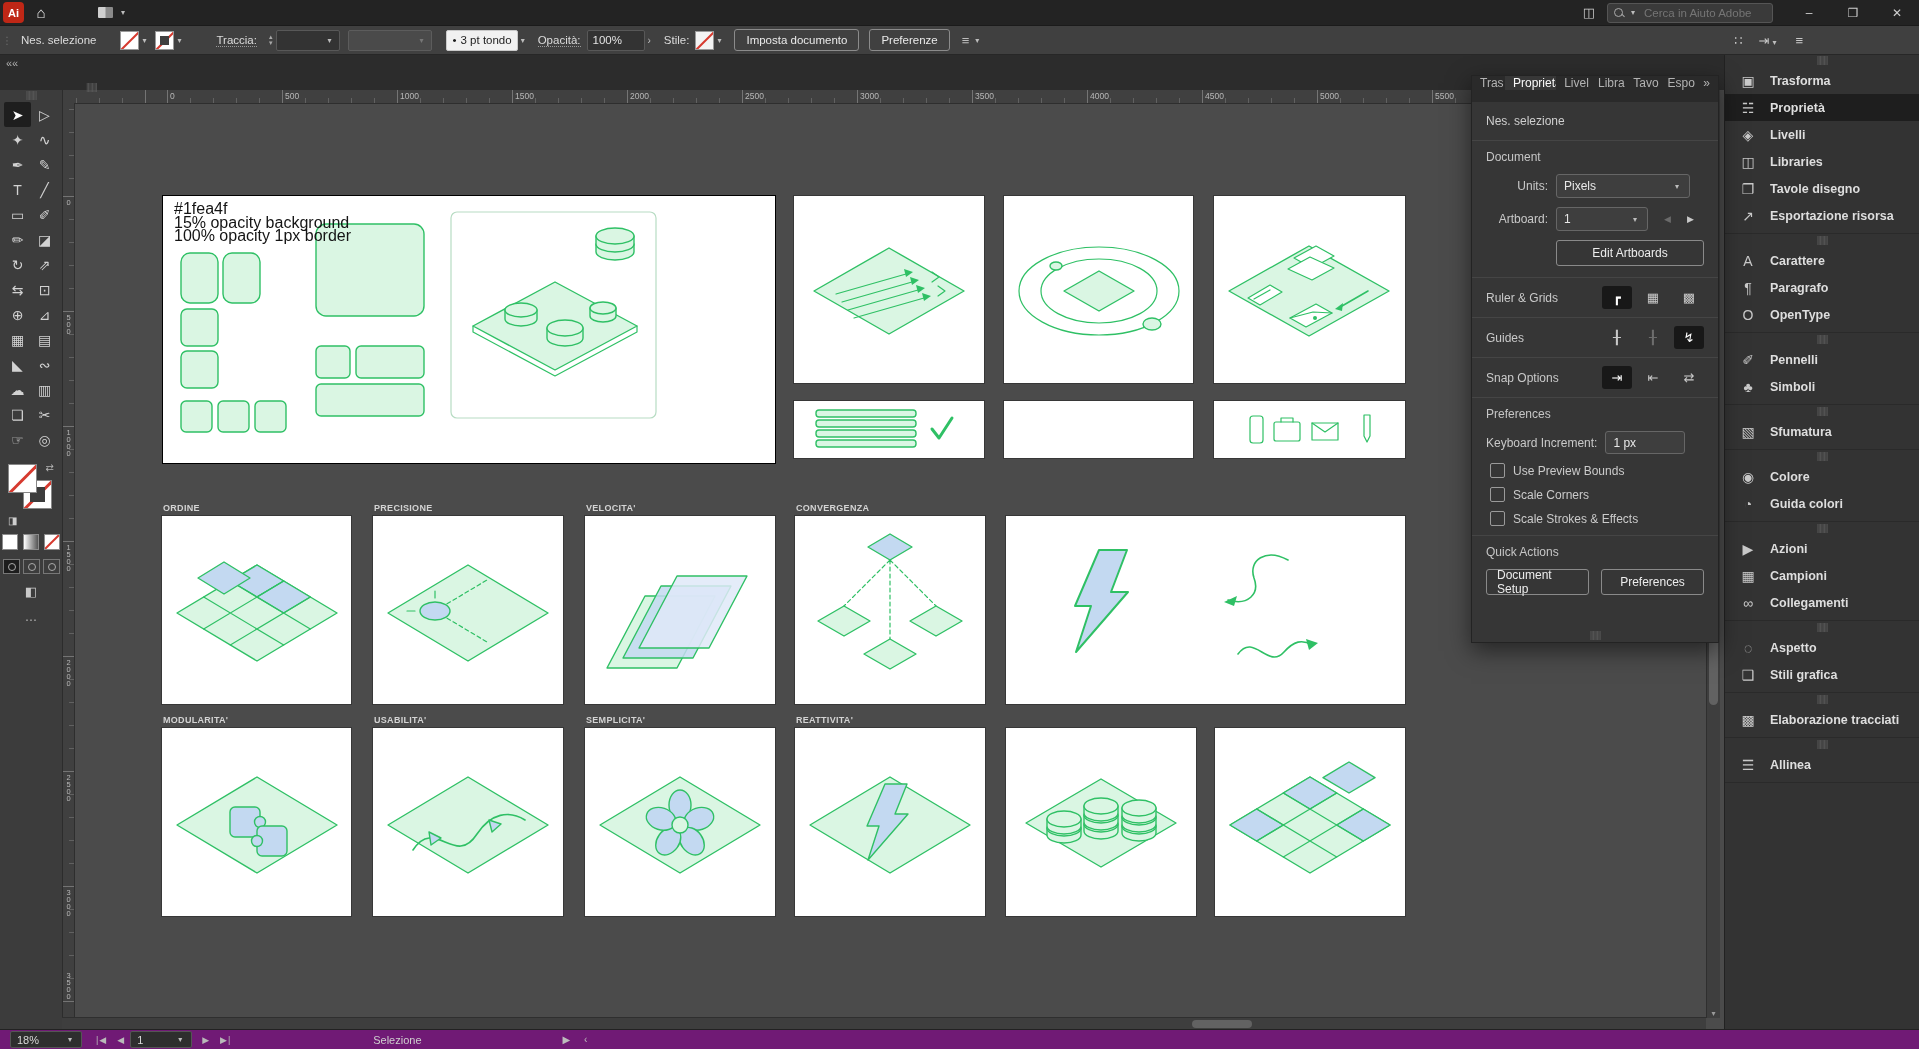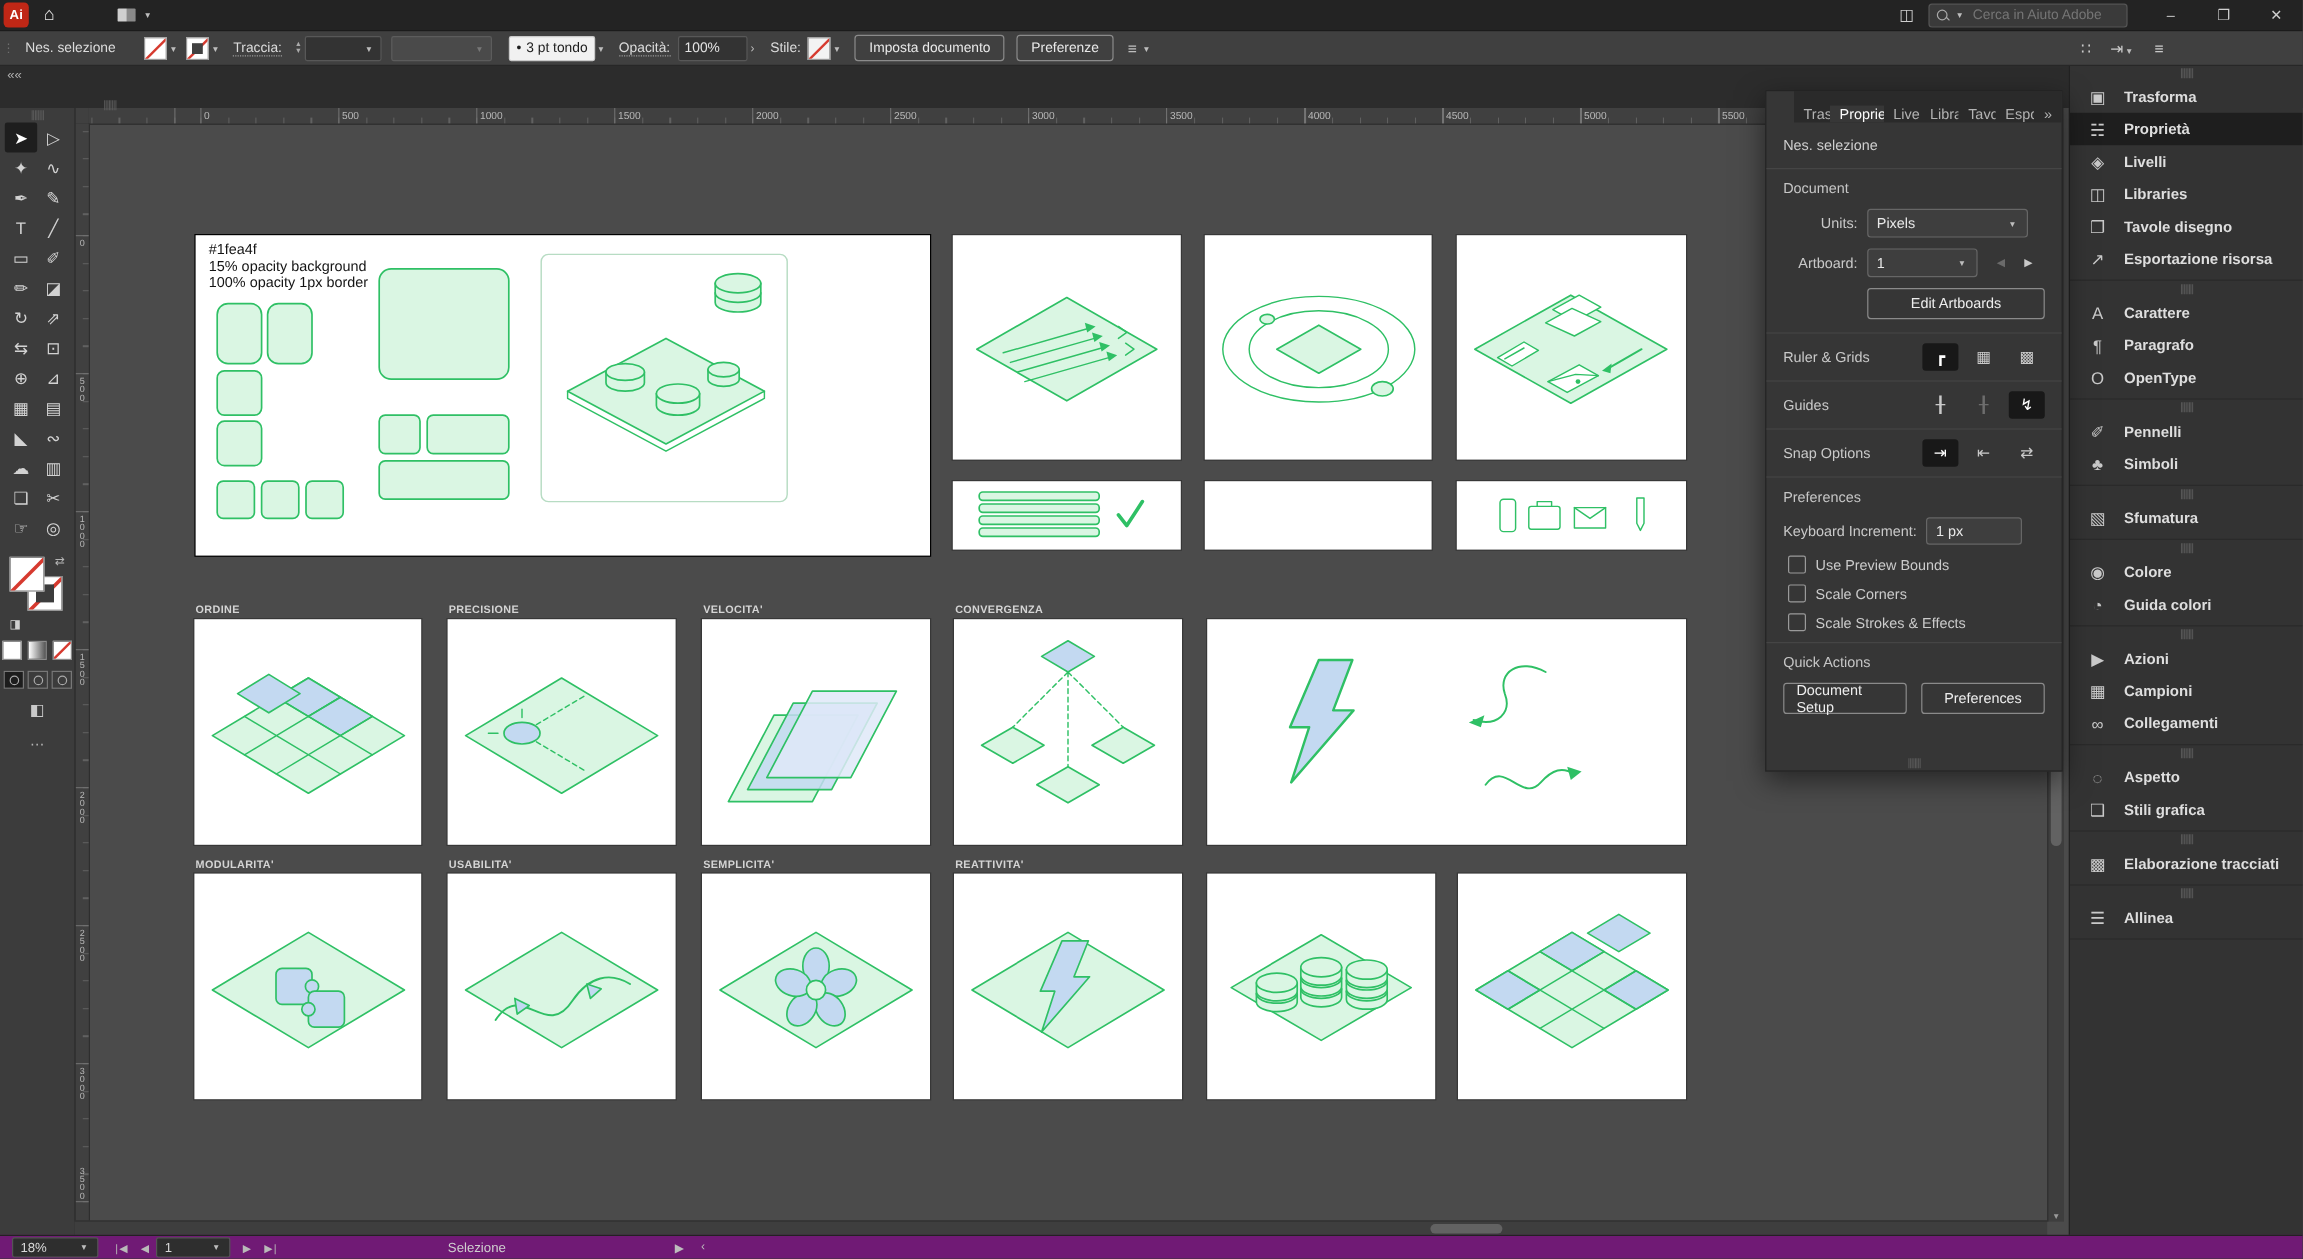--- a/index.html
+++ b/index.html
@@ -82,42 +82,42 @@
   .hl{position:absolute;top:1px;font-size:8.5px;color:#b8b8b8;}
   .vruler{position:absolute;left:62px;top:103px;width:12px;height:915px;background:#404040;border-right:1px solid #2e2e2e;z-index:4;
     background-image:repeating-linear-gradient(180deg,#747474 0 1px,transparent 1px 115px),
                      repeating-linear-gradient(180deg,#616161 0 1px,transparent 1px 23px);
     background-position:0 93px,7px 93px;background-size:12px auto,5px auto;background-repeat:repeat-y;}
   .vl{position:absolute;left:2px;writing-mode:vertical-rl;text-orientation:upright;font-size:7.5px;color:#b8b8b8;letter-spacing:-2px;}
   
   .artboard{position:absolute;background:#fff;box-shadow:0 0 0 1px rgba(20,20,20,.35);}
   .artboard.active{box-shadow:0 0 0 1px #000;}
   .ab-label{position:absolute;font-size:9px;color:#d4d4d4;letter-spacing:.3px;font-weight:bold;}
-  .ab1-text{position:absolute;left:11px;top:6px;font-size:12px;line-height:13.5px;color:#141414;}
+  .ab1-text{position:absolute;left:11px;top:6px;font-size:16px;line-height:13.5px;color:#141414;}
   svg.art{position:absolute;inset:0;width:100%;height:100%;}
   .gf{fill:var(--green-fill);stroke:var(--green-stroke);stroke-width:1.4;}
   .bf{fill:var(--blue-fill);stroke:var(--green-stroke);stroke-width:1.4;}
   .blf{fill:var(--blue-fill-light);stroke:var(--green-stroke);stroke-width:1.4;}
   .wf{fill:#fff;stroke:var(--green-stroke);stroke-width:1.2;}
   .gl{fill:none;stroke:var(--green-stroke);stroke-width:1.6;}
   .gl2{fill:none;stroke:var(--green-stroke);stroke-width:1.2;}
   .ga{fill:var(--green-stroke);stroke:none;}
   .dash{stroke-dasharray:4 3;}
   .soft{fill:#fff;stroke:var(--outline-soft);stroke-width:1.2;}
   svg.art *{stroke-linejoin:round;stroke-linecap:round;}
   
   .vscroll{position:absolute;left:1706px;top:90px;width:13px;bottom:31px;background:#3e3e3e;border-left:1px solid #2f2f2f;z-index:6;}
   .vthumb{position:absolute;left:2px;right:2px;top:545px;height:70px;background:#626262;border-radius:6px;}
   .vscroll .arr{position:absolute;bottom:0;left:0;right:0;text-align:center;color:#9a9a9a;font-size:8px;}
   .hscroll{position:absolute;left:62px;width:1644px;bottom:19px;height:12px;background:#3e3e3e;border-top:1px solid #2f2f2f;z-index:6;}
   .hthumb{position:absolute;top:2px;bottom:2px;left:1130px;width:60px;background:#626262;border-radius:6px;}
   
   .props{position:absolute;left:1471px;top:75px;width:246px;height:566px;background:#363636;border:1px solid #232323;
          box-shadow:0 8px 22px rgba(0,0,0,.5);z-index:20;font-size:12px;}
-  .ptabs{height:26px;background:#2a2a2a;display:flex;align-items:flex-end;color:#b3b3b3;font-size:12px;margin-left:23px;}
+  .ptabs{height:26px;background:#2a2a2a;display:flex;align-items:flex-start;color:#b3b3b3;font-size:12px;}
   .ptab{padding:0 8px;display:flex;align-items:center;white-space:nowrap;overflow:hidden;}
   .ptab.on{background:#373737;color:#fafafa;}
   .pmore{margin-left:auto;padding:0 8px;display:flex;align-items:center;color:#b3b3b3;}
   .psec{padding:9px 14px;border-bottom:1px solid #454545;}
   .ptitle{color:#c6c6c6;margin-bottom:10px;}
   .pfrow{display:flex;align-items:center;margin-bottom:9px;gap:8px;}
   .plab{width:62px;text-align:right;color:#c9c9c9;flex:none;}
   .pdd{height:22px;background:#3e3e3e;border:1px solid #666;border-radius:3px;display:flex;align-items:center;
        padding:0 7px;color:#e8e8e8;gap:6px;}
   .pdd .cv{margin-left:auto;}
@@ -177,21 +177,21 @@
     </div>
   </div>
 
   <div class="controlbar">
     <span class="grip">⋮</span>
     <span class="cb-lab">Nes. selezione</span>
     <span class="sw" style="margin-left:18px"></span>
     <span class="cv">▾</span>
     <span class="sw stroke" style="margin-left:6px"></span>
     <span class="cv">▾</span>
-    <span class="cb-lab dot" style="margin-left:10px">Traccia:</span>
+    <span class="cb-lab dot" style="margin-left:32px">Traccia:</span>
     <span class="stepper">
       <span>▴</span>
         <span>▾</span>
     </span>
     <span class="dd" style="width:52px;margin-left:4px">
       <span></span>
         <span class="cv" style="margin-left:auto">▾</span>
     </span>
     <span class="dd dis" style="width:72px;margin-left:8px">
       <span></span>

